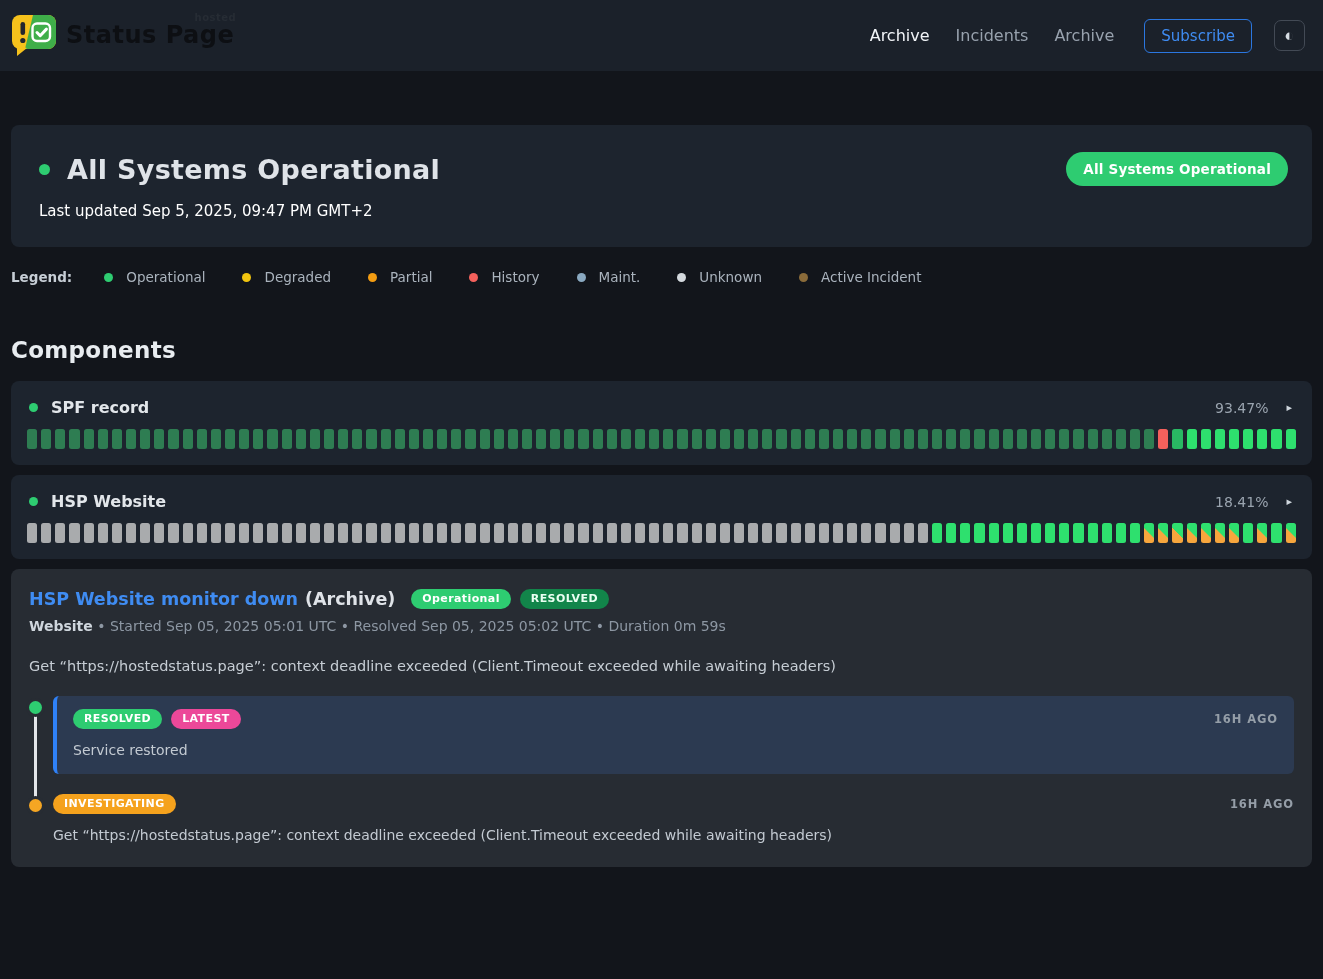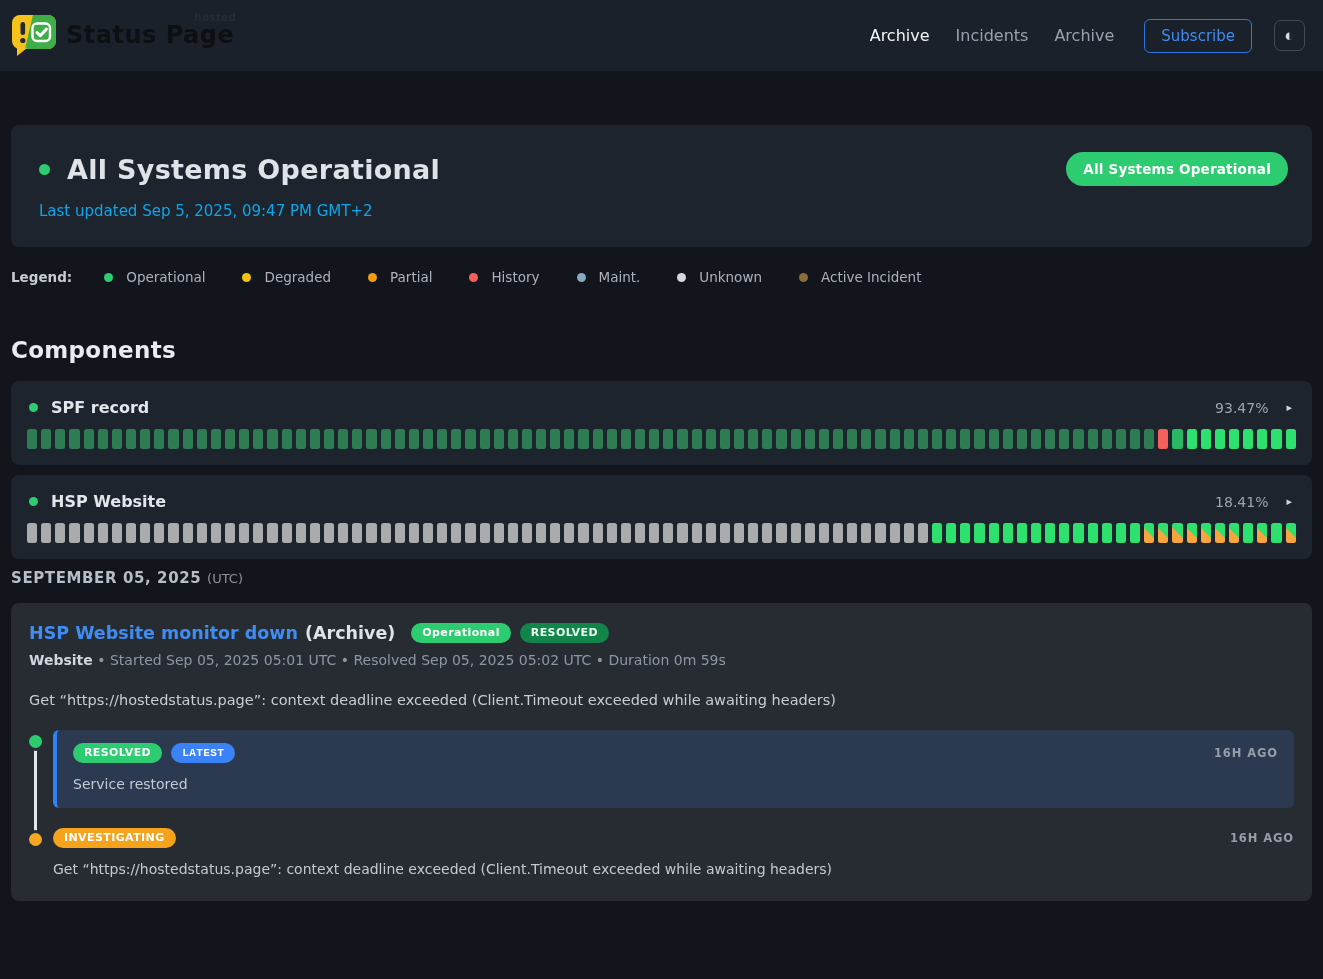--- a/index.html
+++ b/index.html
@@ -65,21 +65,21 @@
     padding: 27px 24px 27px 28px;
   }
   .status-top { display: flex; align-items: center; }
   .status-dot { width: 11px; height: 11px; border-radius: 50%; margin-right: 17px; flex: none; }
   .status-title { font-size: 27px; font-weight: 600; color: #dfe3e8; letter-spacing: .3px; }
   .status-badge {
     margin-left: auto;
     color: #fff; font-size: 13.5px; font-weight: 700;
     padding: 9px 17px; border-radius: 17px; letter-spacing: .2px;
   }
-  .status-updated { margin-top: 16px; font-size: 15px; color: #0ea5e9; }
+  .status-updated { margin-top: 16px; font-size: 15px; color: #ffffff; }
   
   .legend { margin-top: 22px; display: flex; align-items: center; font-size: 13.5px; color: #aab3bd; }
   .legend-label { font-weight: 700; color: #c6cdd5; margin-right: 32px; }
   .legend-item { display: flex; align-items: center; margin-right: 37px; }
   .legend-dot { width: 9px; height: 9px; border-radius: 50%; margin-right: 13px; flex: none; }
   
   .section-heading { font-size: 23px; font-weight: 600; color: #e8ecf0; letter-spacing: .3px; }
   .components-heading { margin: 52px 0 18px; }
   .incident-heading { margin: 50px 0 14px; }
   .date-heading { font-size: 15px; font-weight: 700; color: #b6bec7; letter-spacing: .6px; margin-bottom: 16px; }
@@ -102,21 +102,21 @@
   .pill {
     display: inline-block;
     border-radius: 11px;
     font-size: 11px; font-weight: 700;
     padding: 4px 11px;
     color: #fff; letter-spacing: .4px;
     line-height: 1.1;
   }
   .b-green { background: #2ecc71; }
   .b-dgreen { background: #12854a; color: #eafff2; }
-  .b-blue { background: #3b82f6; font-family: Liberation Mono, monospace; }
+  .b-blue { background: #ec4899; }
   .b-orange { background: #f5a21d; }
   .inc-meta { margin-top: 9px; font-size: 14px; color: #8d97a3; }
   .inc-meta b { color: #cfd6dd; font-weight: 700; }
   .inc-desc { margin-top: 24px; font-size: 14.5px; color: #c6cdd4; }
   
   .timeline { margin-top: 22px; position: relative; }
   .timeline-line { position: absolute; left: 5px; top: 16px; bottom: 46px; width: 3px; background: #e3e6ea; }
   .t-row { display: flex; }
   .t-row + .t-row { margin-top: 20px; }
   .t-dotcol { width: 24px; flex: none; }
@@ -416,24 +416,20 @@
           <span class="bar" style="background: linear-gradient(45deg, rgb(247, 166, 61) 49%, rgb(46, 224, 110) 51%);"></span>
           <span class="bar" style="background: linear-gradient(45deg, rgb(247, 166, 61) 49%, rgb(46, 224, 110) 51%);"></span>
           <span class="bar" style="background: rgb(46, 224, 110);"></span>
           <span class="bar" style="background: linear-gradient(45deg, rgb(247, 166, 61) 49%, rgb(46, 224, 110) 51%);"></span>
           <span class="bar" style="background: rgb(46, 224, 110);"></span>
           <span class="bar" style="background: linear-gradient(45deg, rgb(247, 166, 61) 49%, rgb(46, 224, 110) 51%);"></span>
         </div>
       </section>
     </div>
 
-  <div class="date-heading">
-    <span>SEPTEMBER 05, 2025</span>
-    <span class="date-suffix">(UTC)</span>
-  </div>
 
   <section class="incident-card">
     <div class="inc-titlerow">
       <a class="inc-title">HSP Website monitor down</a>
       <span class="inc-title-suffix">(Archive)</span>
       <span class="inc-badges">
           <span class="pill b-green">Operational</span>
           <span class="pill b-dgreen">RESOLVED</span>
         </span>
     </div>

